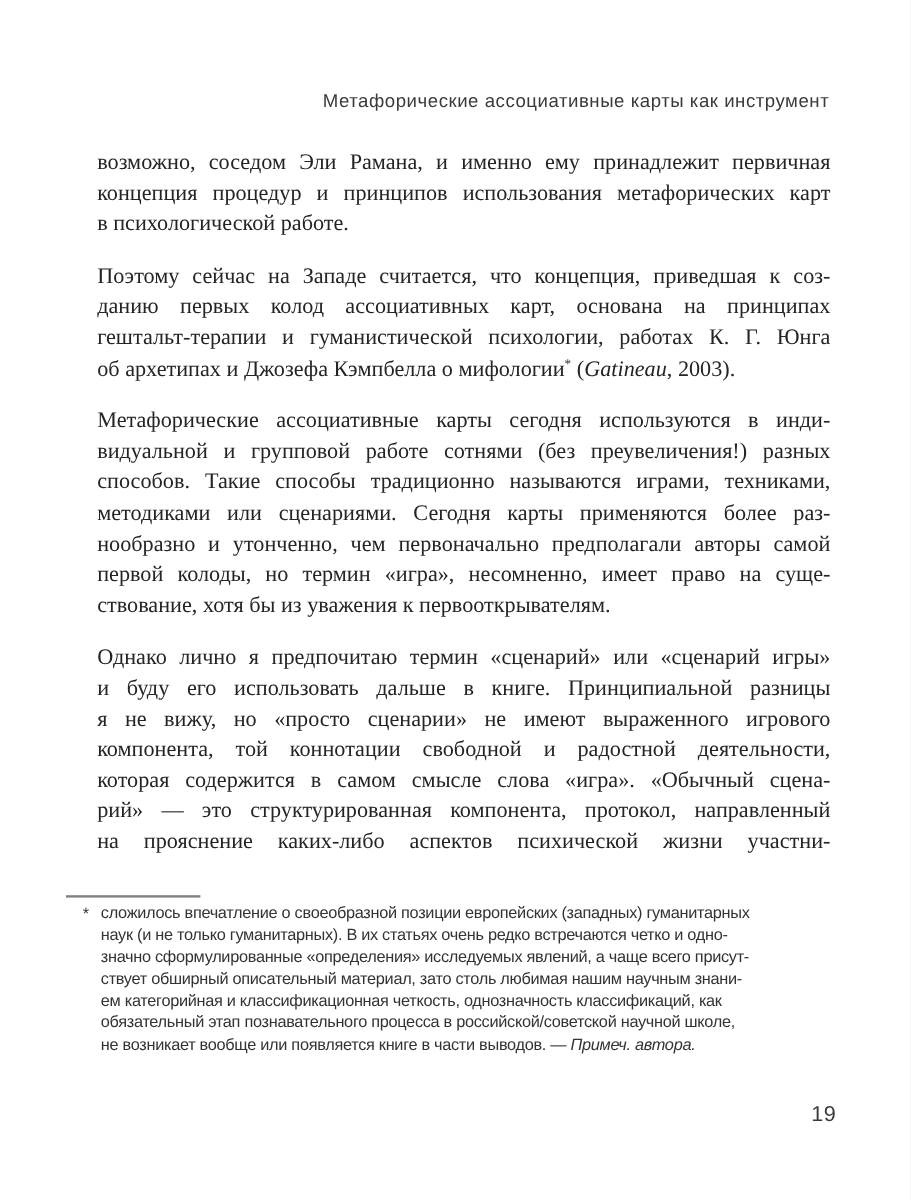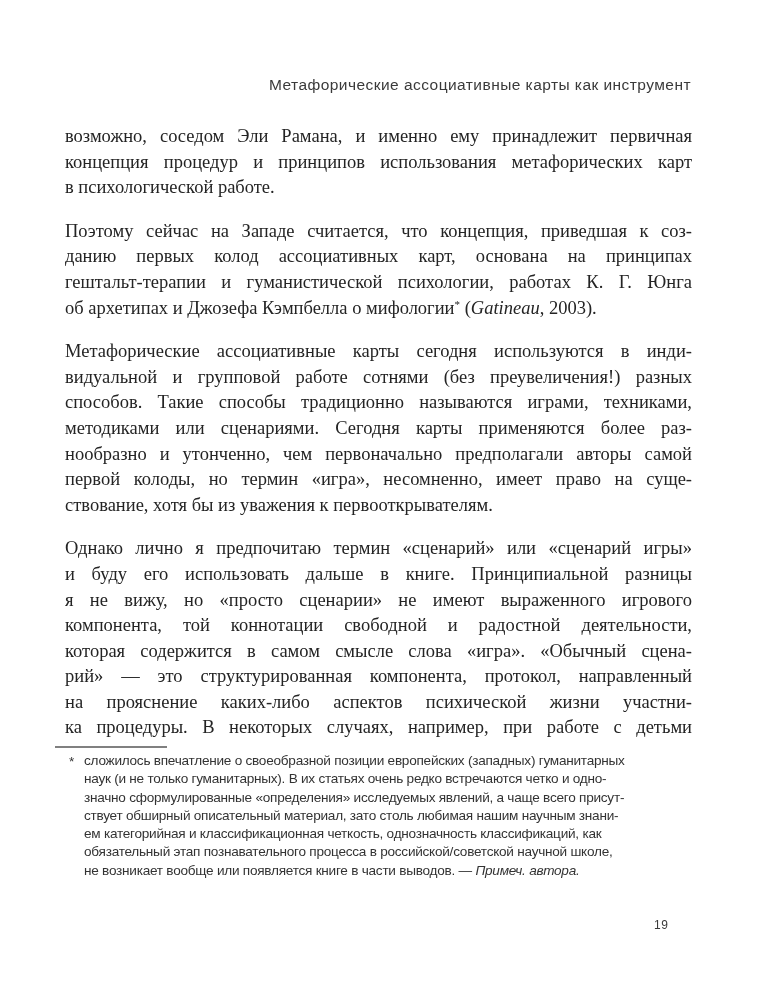--- a/index.html
+++ b/index.html
@@ -24,21 +24,21 @@
   .body-text {
     position: absolute;
     left: 65px;
     top: 124px;
     width: 627px;
     font-family: "Liberation Serif", serif;
     font-size: 18.5px;
     line-height: 25.6px;
     color: var(--text-color, #242424);
   }
-  .para { margin: 0 0 18px 0; }
+  .para { margin: 0 0 18px 16px; }
   .line { min-height: 25.6px; }
   .line.j { text-align: justify; text-align-last: justify; }
   .line i { font-style: italic; }
   .line sup {
     font-size: 11px;
     line-height: 0;
     vertical-align: 6px;
   }
   .footnote-rule {
     position: absolute;
@@ -62,24 +62,24 @@
   .fn-marker {
     position: absolute;
     left: 1px;
     top: 1px;
   }
   .fn-lines { padding-left: 16px; }
   .fn-line { white-space: nowrap; }
   .fn-line i { }
   .page-number {
     position: absolute;
-    left: 654px;
+    left: 676px;
     top: 918px;
     font-family: "Liberation Sans", sans-serif;
-    font-size: 12px;
+    font-size: 18px;
     letter-spacing: 0.5px;
     color: var(--header-color, #3a3a3a);
   }
 </style>
 </head>
 <body>
 
 <div class="page" style="--bg: #ffffff; --text-color: #242424; --header-color: #3a3a3a; --footnote-color: #333333; --rule-color: #808080;">
   <div class="running-header">Метафорические ассоциативные карты как инструмент</div>
 
@@ -105,21 +105,20 @@
         <div class="line"><span>ствование, хотя бы из уважения к первооткрывателям.</span></div>
       </div>
       <div class="para">
         <div class="line j"><span>Однако лично я предпочитаю термин «сценарий» или «сценарий игры»</span></div>
         <div class="line j"><span>и буду его использовать дальше в книге. Принципиальной разницы</span></div>
         <div class="line j"><span>я не вижу, но «просто сценарии» не имеют выраженного игрового</span></div>
         <div class="line j"><span>компонента, той коннотации свободной и радостной деятельности,</span></div>
         <div class="line j"><span>которая содержится в самом смысле слова «игра». «Обычный сцена-</span></div>
         <div class="line j"><span>рий» — это структурированная компонента, протокол, направленный</span></div>
         <div class="line j"><span>на прояснение каких-либо аспектов психической жизни участни-</span></div>
-        <div class="line j"><span>ка процедуры. В некоторых случаях, например, при работе с детьми</span></div>
       </div>
     </main>
 
   <div class="footnote-rule"></div>
 
   <div class="footnote">
     <span class="fn-marker">*</span>
     <div class="fn-lines">
         <div class="fn-line"><span>сложилось впечатление о своеобразной позиции европейских (западных) гуманитарных</span></div>
         <div class="fn-line"><span>наук (и не только гуманитарных). В их статьях очень редко встречаются четко и одно-</span></div>

